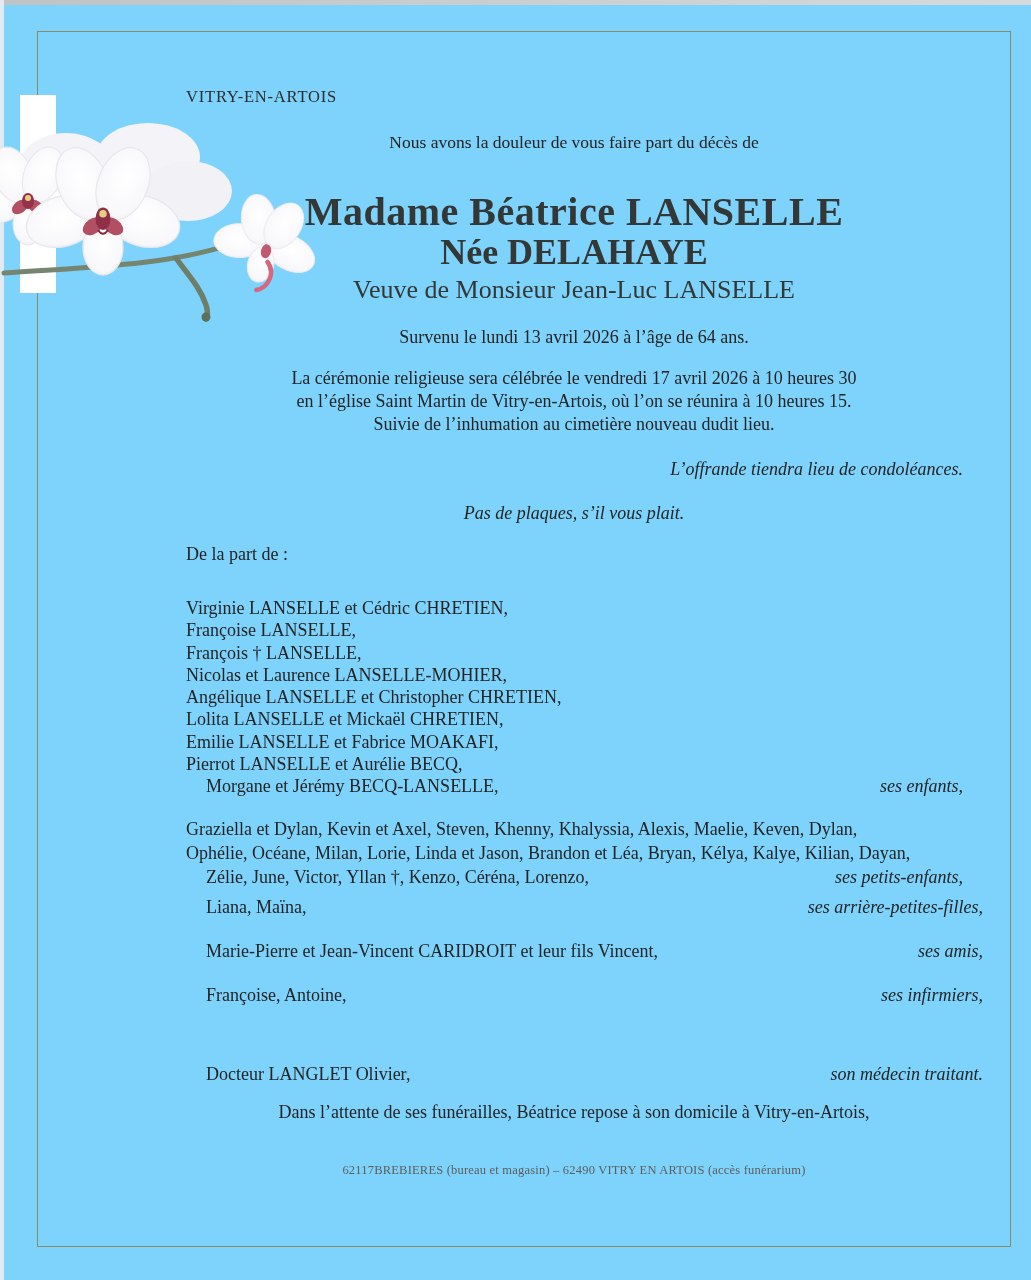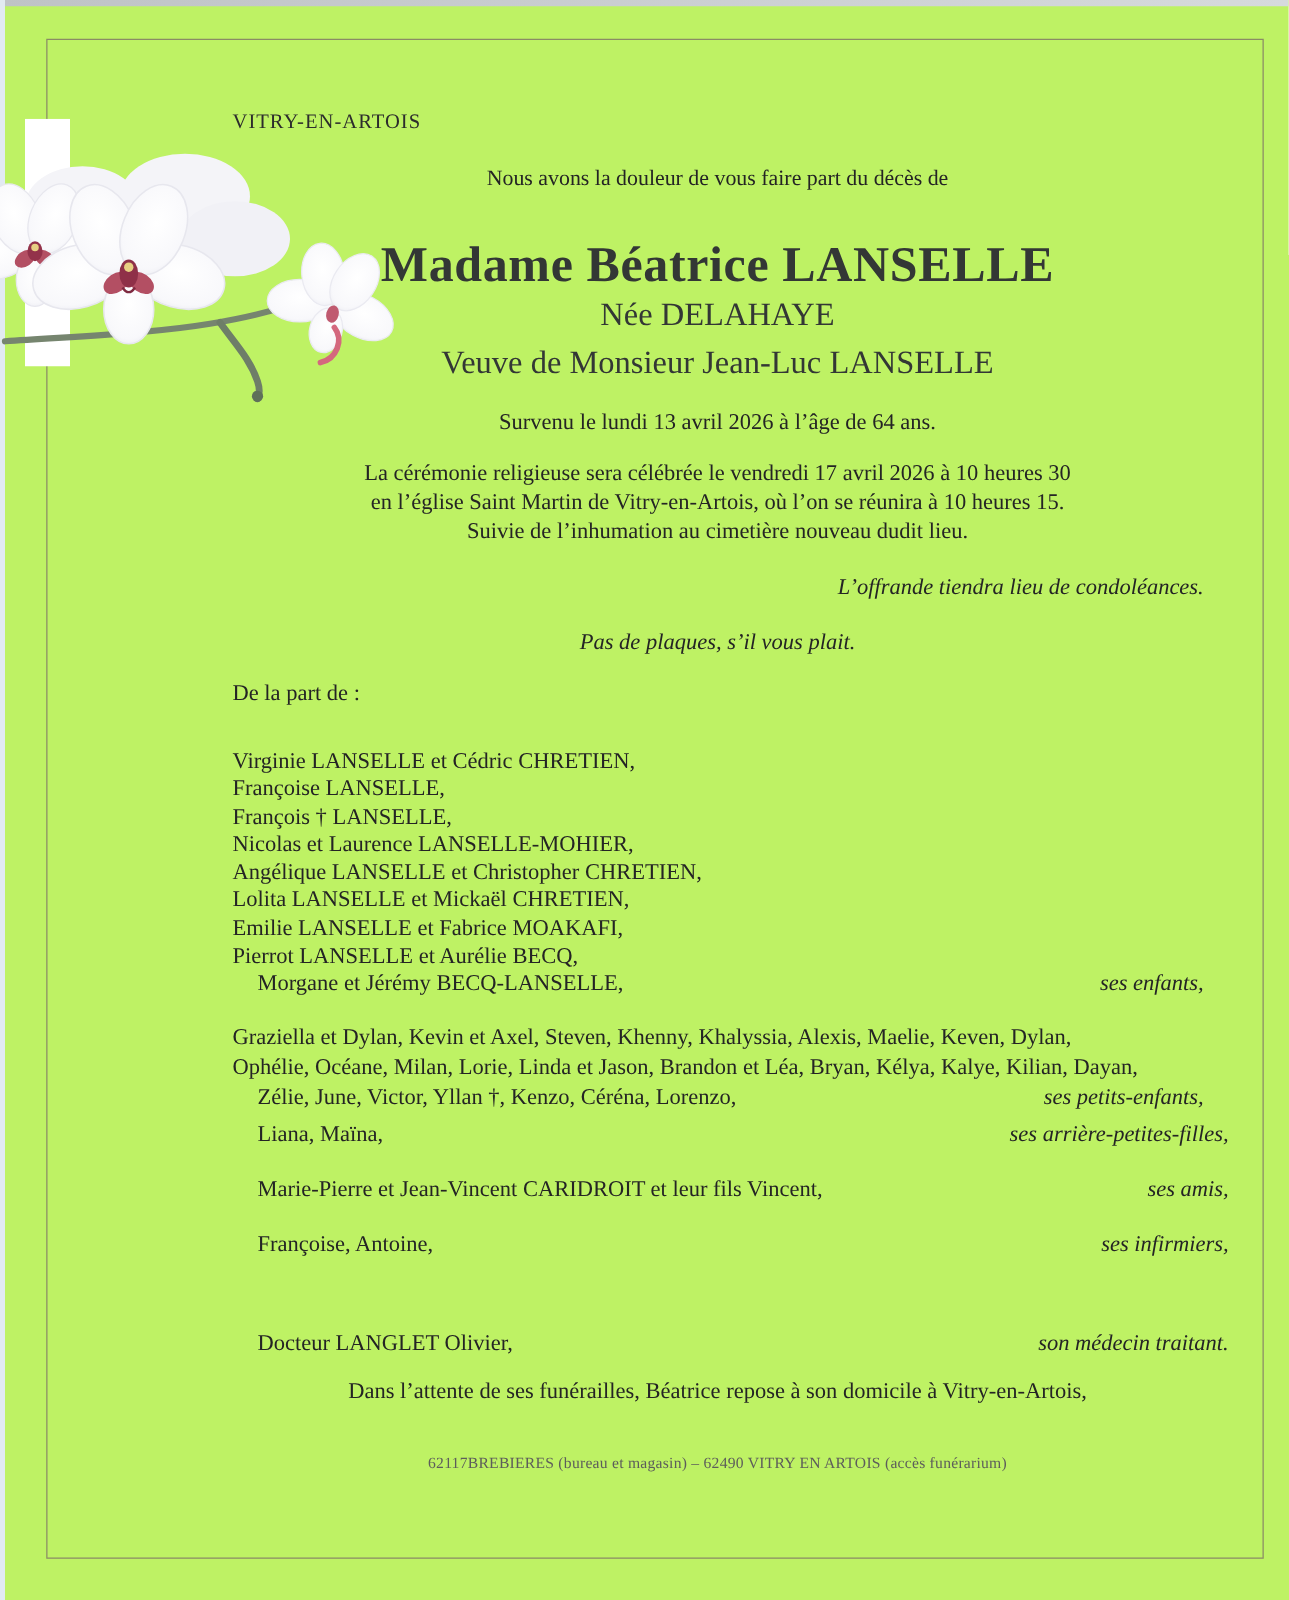--- a/index.html
+++ b/index.html
@@ -1,33 +1,33 @@
 <!DOCTYPE html>
 <html><head>
 <meta charset="utf-8">
 <style>
   html,body{margin:0;padding:0;background:#ffffff;}
   .sheet{
-    position:relative;width:1031px;height:1280px;background:#bef264;overflow:hidden;
+    position:relative;width:1031px;height:1280px;background:#7dd3fc;overflow:hidden;
     font-family:"Liberation Serif","DejaVu Serif",serif;color:#242424;
   }
   .abs{position:absolute;}
   .scan-top{position:absolute;top:0;left:0;width:100%;height:5px;background:linear-gradient(to right,#bfc3c6,#d6dadc);}
   .scan-left{position:absolute;top:0;left:0;width:4px;height:100%;background:#e2eaf1;}
   .frame{position:absolute;left:37px;top:31px;width:972px;height:1214px;border:1px solid #8b8b65;}
   .orchid{position:absolute;left:0;top:95px;width:320px;height:235px;}
   .content-left{left:186px;}
   .content-span{left:185px;width:778px;}
   .c{text-align:center;}
   .r{text-align:right;}
   .it{font-style:italic;}
   .city{top:87px;font-size:16.5px;letter-spacing:.8px;color:#2c2c2c;}
   .intro{top:132px;font-size:17.5px;}
   .name1{top:190px;font-size:40px;line-height:44px;font-weight:bold;letter-spacing:.5px;color:#333735;}
-  .name2{top:235px;font-size:26px;line-height:34px;font-weight:normal;color:#333735;}
+  .name2{top:235px;font-size:36px;line-height:34px;font-weight:bold;color:#333735;}
   .name3{top:272px;font-size:26px;line-height:36px;font-weight:normal;color:#333735;}
   .survenu{top:327px;font-size:18px;}
   .ceremony{top:367px;font-size:18px;line-height:23.2px;}
   .offering{top:459px;font-size:18px;}
   .plaques{top:503px;font-size:18px;}
   .from{top:544px;font-size:18px;}
   .children{top:597px;font-size:18px;line-height:22.3px;width:777px;}
   .grandchildren{top:817px;font-size:18px;line-height:24px;width:777px;}
   .line{white-space:nowrap;}
   .flexrow{display:flex;justify-content:space-between;align-items:baseline;margin-left:20px;}

